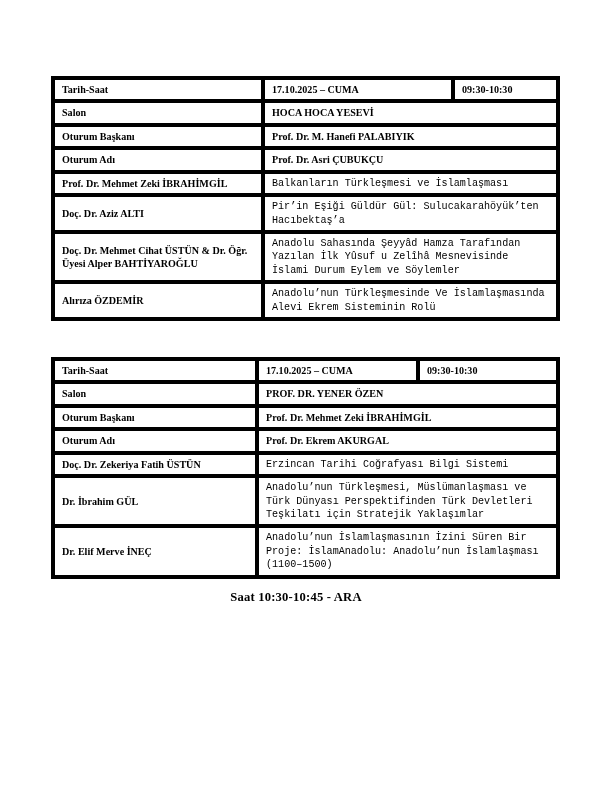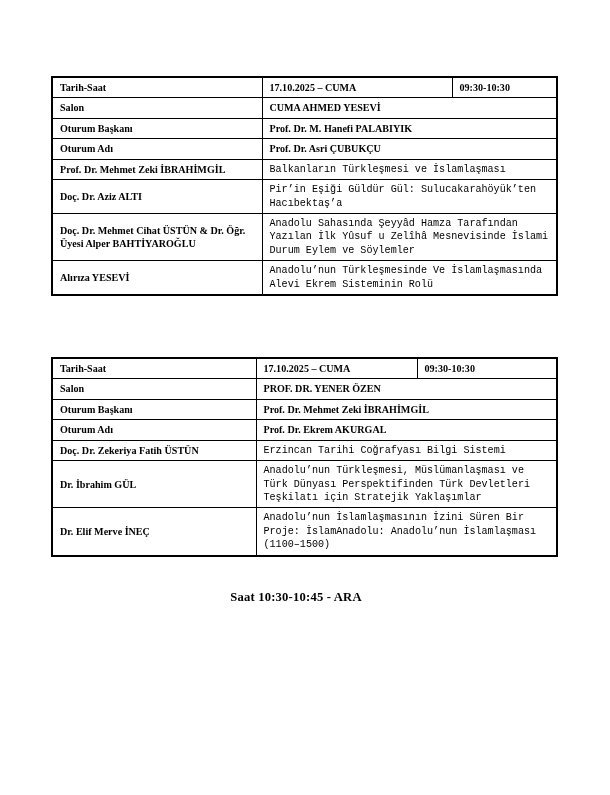--- a/index.html
+++ b/index.html
@@ -29,21 +29,21 @@
   
   .session-table {
     position: absolute;
     border-collapse: collapse;
     table-layout: fixed;
     border: 2px solid #000000;
     background: #ffffff;
   }
 
   .session-table td {
-    border: 1px solid #000000;
+    border: 4px solid #000000;
     padding: 3px 6px 3px 7px;
     vertical-align: middle;
     font-size: 10.1px;
     line-height: 1.33;
   }
 
   
   .cell-label {
     font-weight: bold;
   }
@@ -102,21 +102,21 @@
         <col class="col-c">
     </colgroup>
     <tbody>
       <tr>
         <td class="cell-label">Tarih-Saat</td>
         <td class="cell-value-bold">17.10.2025 – CUMA</td>
         <td class="cell-value-bold">09:30-10:30</td>
       </tr>
       <tr>
         <td class="cell-label">Salon</td>
-        <td class="cell-value-bold" colspan="2">CUMA AHMED YESEVİ</td>
+        <td class="cell-value-bold" colspan="2">HOCA HOCA YESEVİ</td>
       </tr>
       <tr>
         <td class="cell-label">Oturum Başkanı</td>
         <td class="cell-value-bold" colspan="2">Prof. Dr. M. Hanefi PALABIYIK</td>
       </tr>
       <tr>
         <td class="cell-label">Oturum Adı</td>
         <td class="cell-value-bold" colspan="2">Prof. Dr. Asri ÇUBUKÇU</td>
       </tr>
 
@@ -126,21 +126,21 @@
       </tr>
       <tr>
         <td class="cell-label">Doç. Dr. Aziz ALTI</td>
         <td class="cell-value" colspan="2">Pir’in Eşiği Güldür Gül: Sulucakarahöyük’ten Hacıbektaş’a</td>
       </tr>
       <tr>
         <td class="cell-label">Doç. Dr. Mehmet Cihat ÜSTÜN &amp; Dr. Öğr. Üyesi Alper BAHTİYAROĞLU</td>
         <td class="cell-value" colspan="2">Anadolu Sahasında Şeyyâd Hamza Tarafından Yazılan İlk Yûsuf u Zelîhâ Mesnevisinde İslami Durum Eylem ve Söylemler</td>
       </tr>
       <tr>
-        <td class="cell-label">Alırıza YESEVİ</td>
+        <td class="cell-label">Alırıza ÖZDEMİR</td>
         <td class="cell-value" colspan="2">Anadolu’nun Türkleşmesinde Ve İslamlaşmasında Alevi Ekrem Sisteminin Rolü</td>
       </tr>
     </tbody>
   </table>
 
   <table id="table-two" class="session-table">
     <colgroup>
       <col class="col-a2">
         <col class="col-b2">
         <col class="col-c2">

